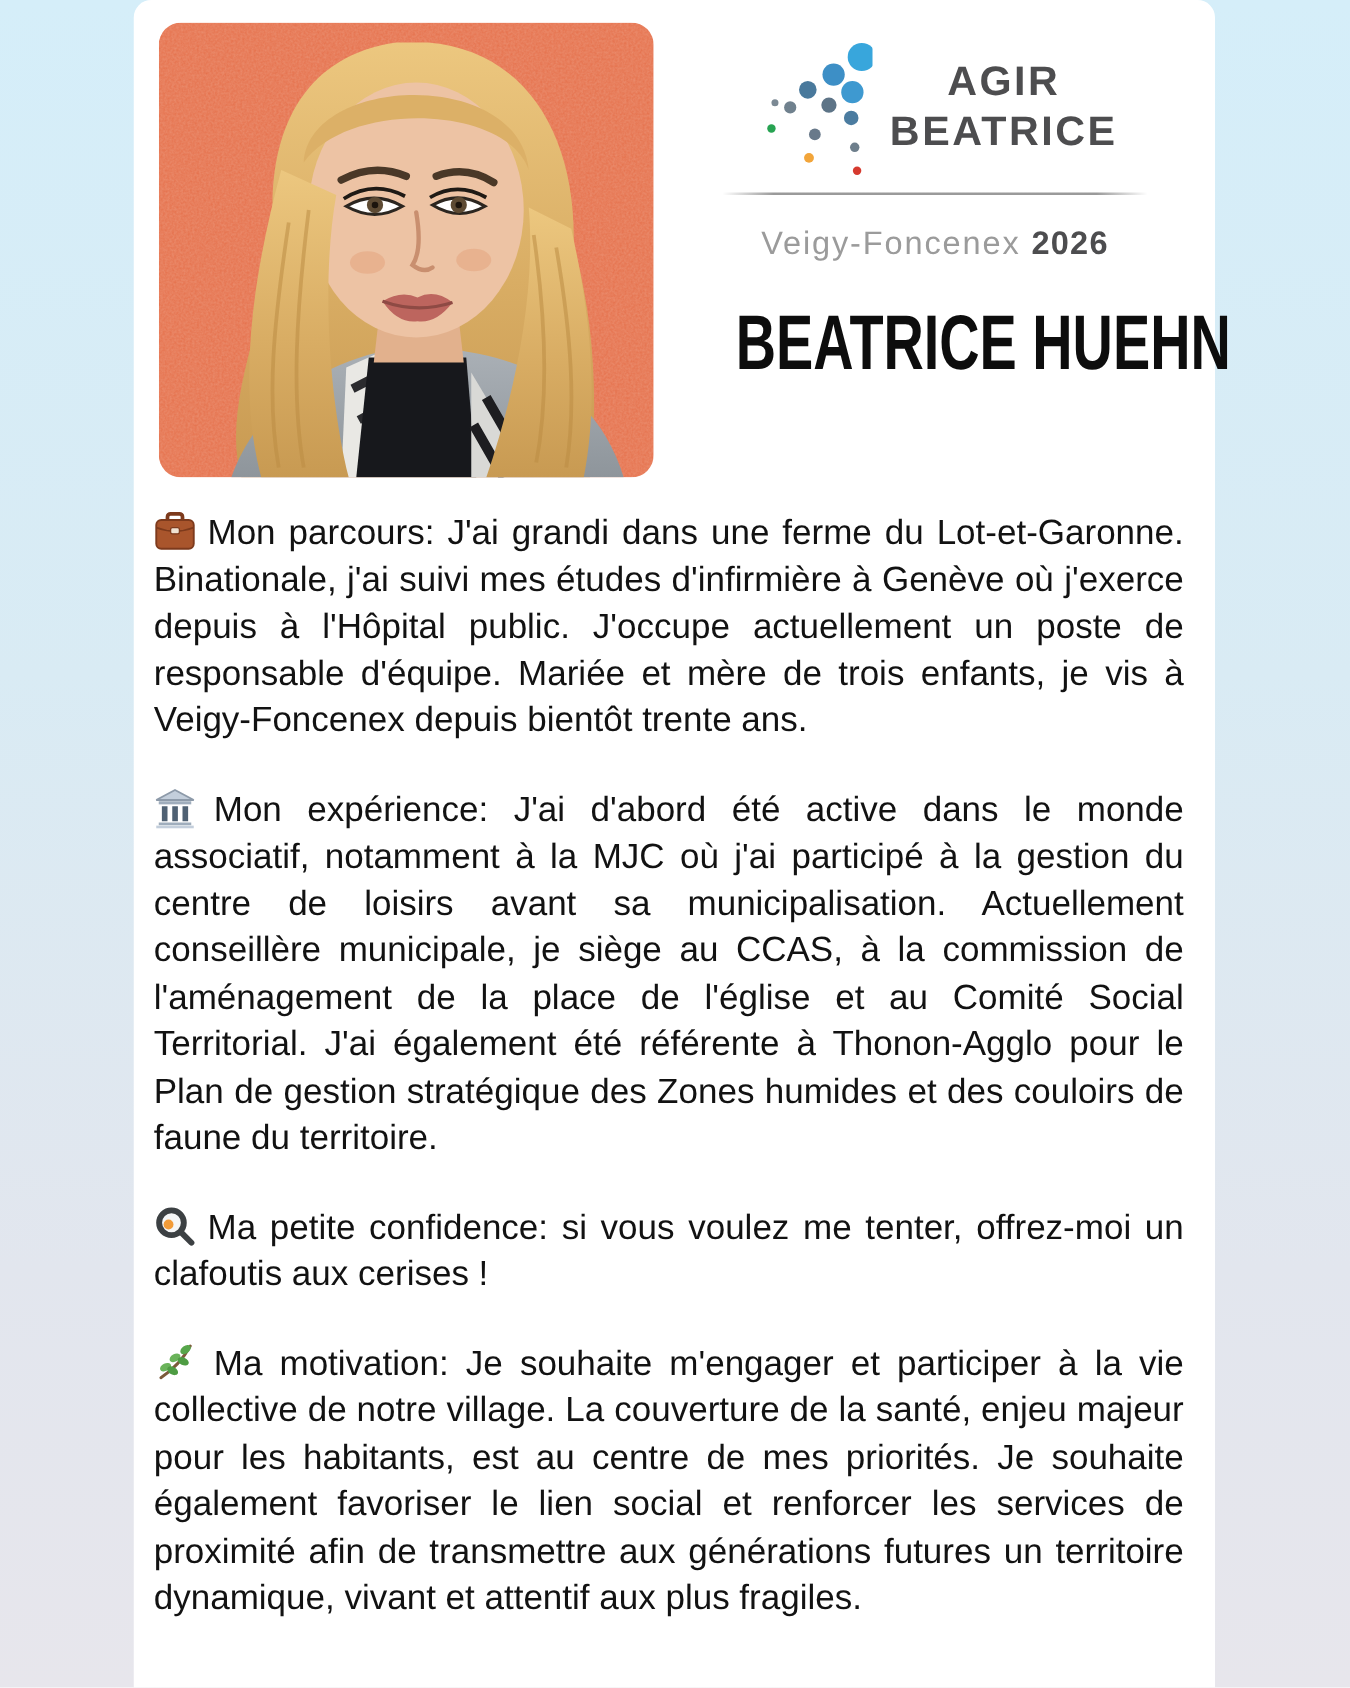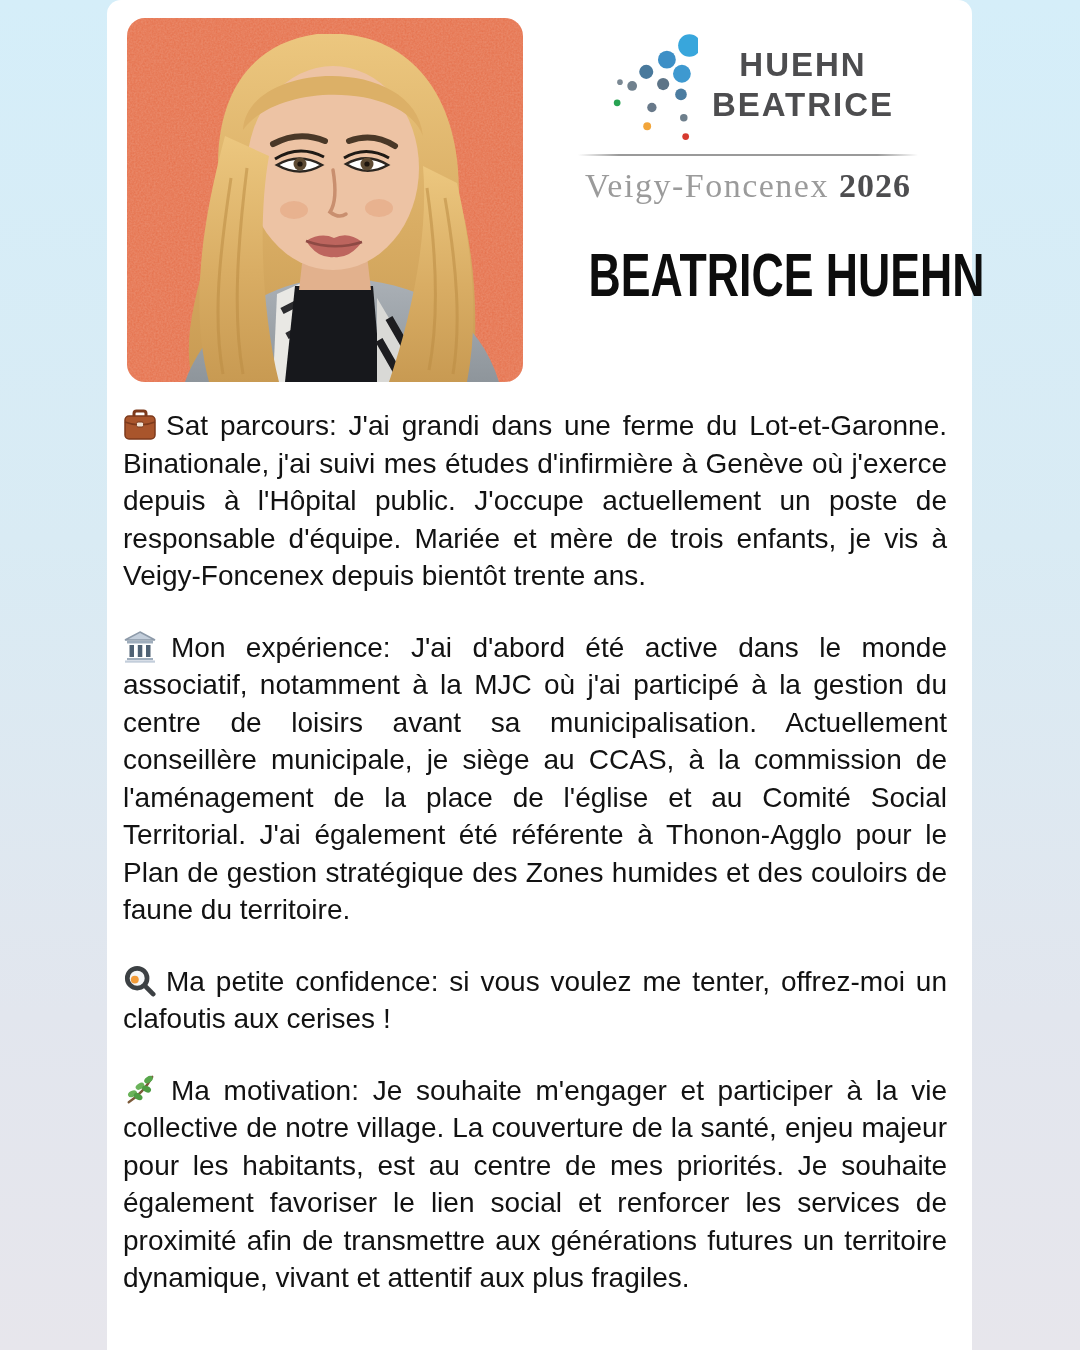--- a/index.html
+++ b/index.html
@@ -27,23 +27,22 @@
   .logo-dots{width:96px;height:122px;flex:0 0 auto;}
   .logo-text{
     text-align:center;color:#4d4d4f;font-weight:bold;
     font-size:33px;line-height:40px;letter-spacing:2px;
   }
   .divider{
     width:340px;height:2px;margin-top:8px;
     background:linear-gradient(to right,rgba(160,160,160,0),#9a9a9a 12%,#9a9a9a 88%,rgba(160,160,160,0));
   }
   .subtitle{
-    margin-top:11px;font-size:34px;letter-spacing:1.5px;color:#9b9b9b;
+    margin-top:23px;font-size:26px;letter-spacing:1.5px;color:#9b9b9b;
     white-space:nowrap;
-    font-family:Liberation Serif, serif;
   }
   .subtitle b{color:#4d4d4f;font-weight:bold;letter-spacing:1px;}
   
   .name{
     position:absolute;left:420px;top:242px;width:440px;
     text-align:center;font-weight:bold;color:#0d0d0d;
     font-size:62px;line-height:66px;white-space:nowrap;
     transform:scaleX(0.72);transform-origin:50% 50%;
     letter-spacing:0px;
   }
@@ -135,41 +134,41 @@
         <circle cx="31" cy="66" r="5.2" fill="#70818e"></circle>
         <circle cx="83" cy="75" r="6.2" fill="#4b7ca0"></circle>
         <circle cx="18" cy="62" r="3" fill="#7b8994"></circle>
         <circle cx="15" cy="84" r="3.6" fill="#27a352"></circle>
         <circle cx="52" cy="89" r="5" fill="#68798a"></circle>
         <circle cx="47" cy="109" r="4.2" fill="#f2a53a"></circle>
         <circle cx="86" cy="100" r="4" fill="#6e7f8c"></circle>
         <circle cx="88" cy="120" r="3.6" fill="#d63a2f"></circle>
       </svg>
       <div class="logo-text">
-        <div>HUEHN</div>
+        <div>AGIR</div>
         <div>BEATRICE</div>
       </div>
     </div>
     <div class="divider"></div>
     <div class="subtitle"><span>Veigy-Foncenex</span> <b>2026</b></div>
   </div>
 
   <div class="name">BEATRICE HUEHN</div>
 
   <div class="bodytext">
 
     <p>
       <span class="emoji">
         <svg viewBox="0 0 34 32">
           <rect x="11" y="2" width="12" height="8" rx="2.5" fill="none" stroke="#7d3a1c" stroke-width="3"></rect>
           <rect x="2" y="7" width="30" height="23" rx="4" fill="#a9552c" stroke="#7d3a1c" stroke-width="1.5"></rect>
           <path d="M2,13 q15,6 30,0" stroke="#7d3a1c" stroke-width="1.5" fill="none"></path>
           <rect x="13.5" y="13" width="7" height="5" rx="1.5" fill="#f0e2d2" stroke="#7d3a1c"></rect>
         </svg>
-      </span><span>Sat parcours: J'ai grandi dans une ferme du Lot-et-Garonne. Binationale, j'ai suivi mes études d'infirmière à Genève où j'exerce depuis à l'Hôpital public. J'occupe actuellement un poste de responsable d'équipe. Mariée et mère de trois enfants, je vis à Veigy-Foncenex depuis bientôt trente ans.</span>
+      </span><span>Mon parcours: J'ai grandi dans une ferme du Lot-et-Garonne. Binationale, j'ai suivi mes études d'infirmière à Genève où j'exerce depuis à l'Hôpital public. J'occupe actuellement un poste de responsable d'équipe. Mariée et mère de trois enfants, je vis à Veigy-Foncenex depuis bientôt trente ans.</span>
     </p>
 
     <p>
       <span class="emoji wide">
         <svg viewBox="0 0 34 32">
           <path d="M17,1 L32,9 L2,9 Z" fill="#c3cedb" stroke="#8d9aa9" stroke-width="1.5"></path>
           <rect x="4" y="10" width="26" height="2.5" fill="#9fadbc"></rect>
           <rect x="6.5" y="14" width="4.5" height="12" fill="#4f6173"></rect>
           <rect x="14.8" y="14" width="4.5" height="12" fill="#4f6173"></rect>
           <rect x="23" y="14" width="4.5" height="12" fill="#4f6173"></rect>

